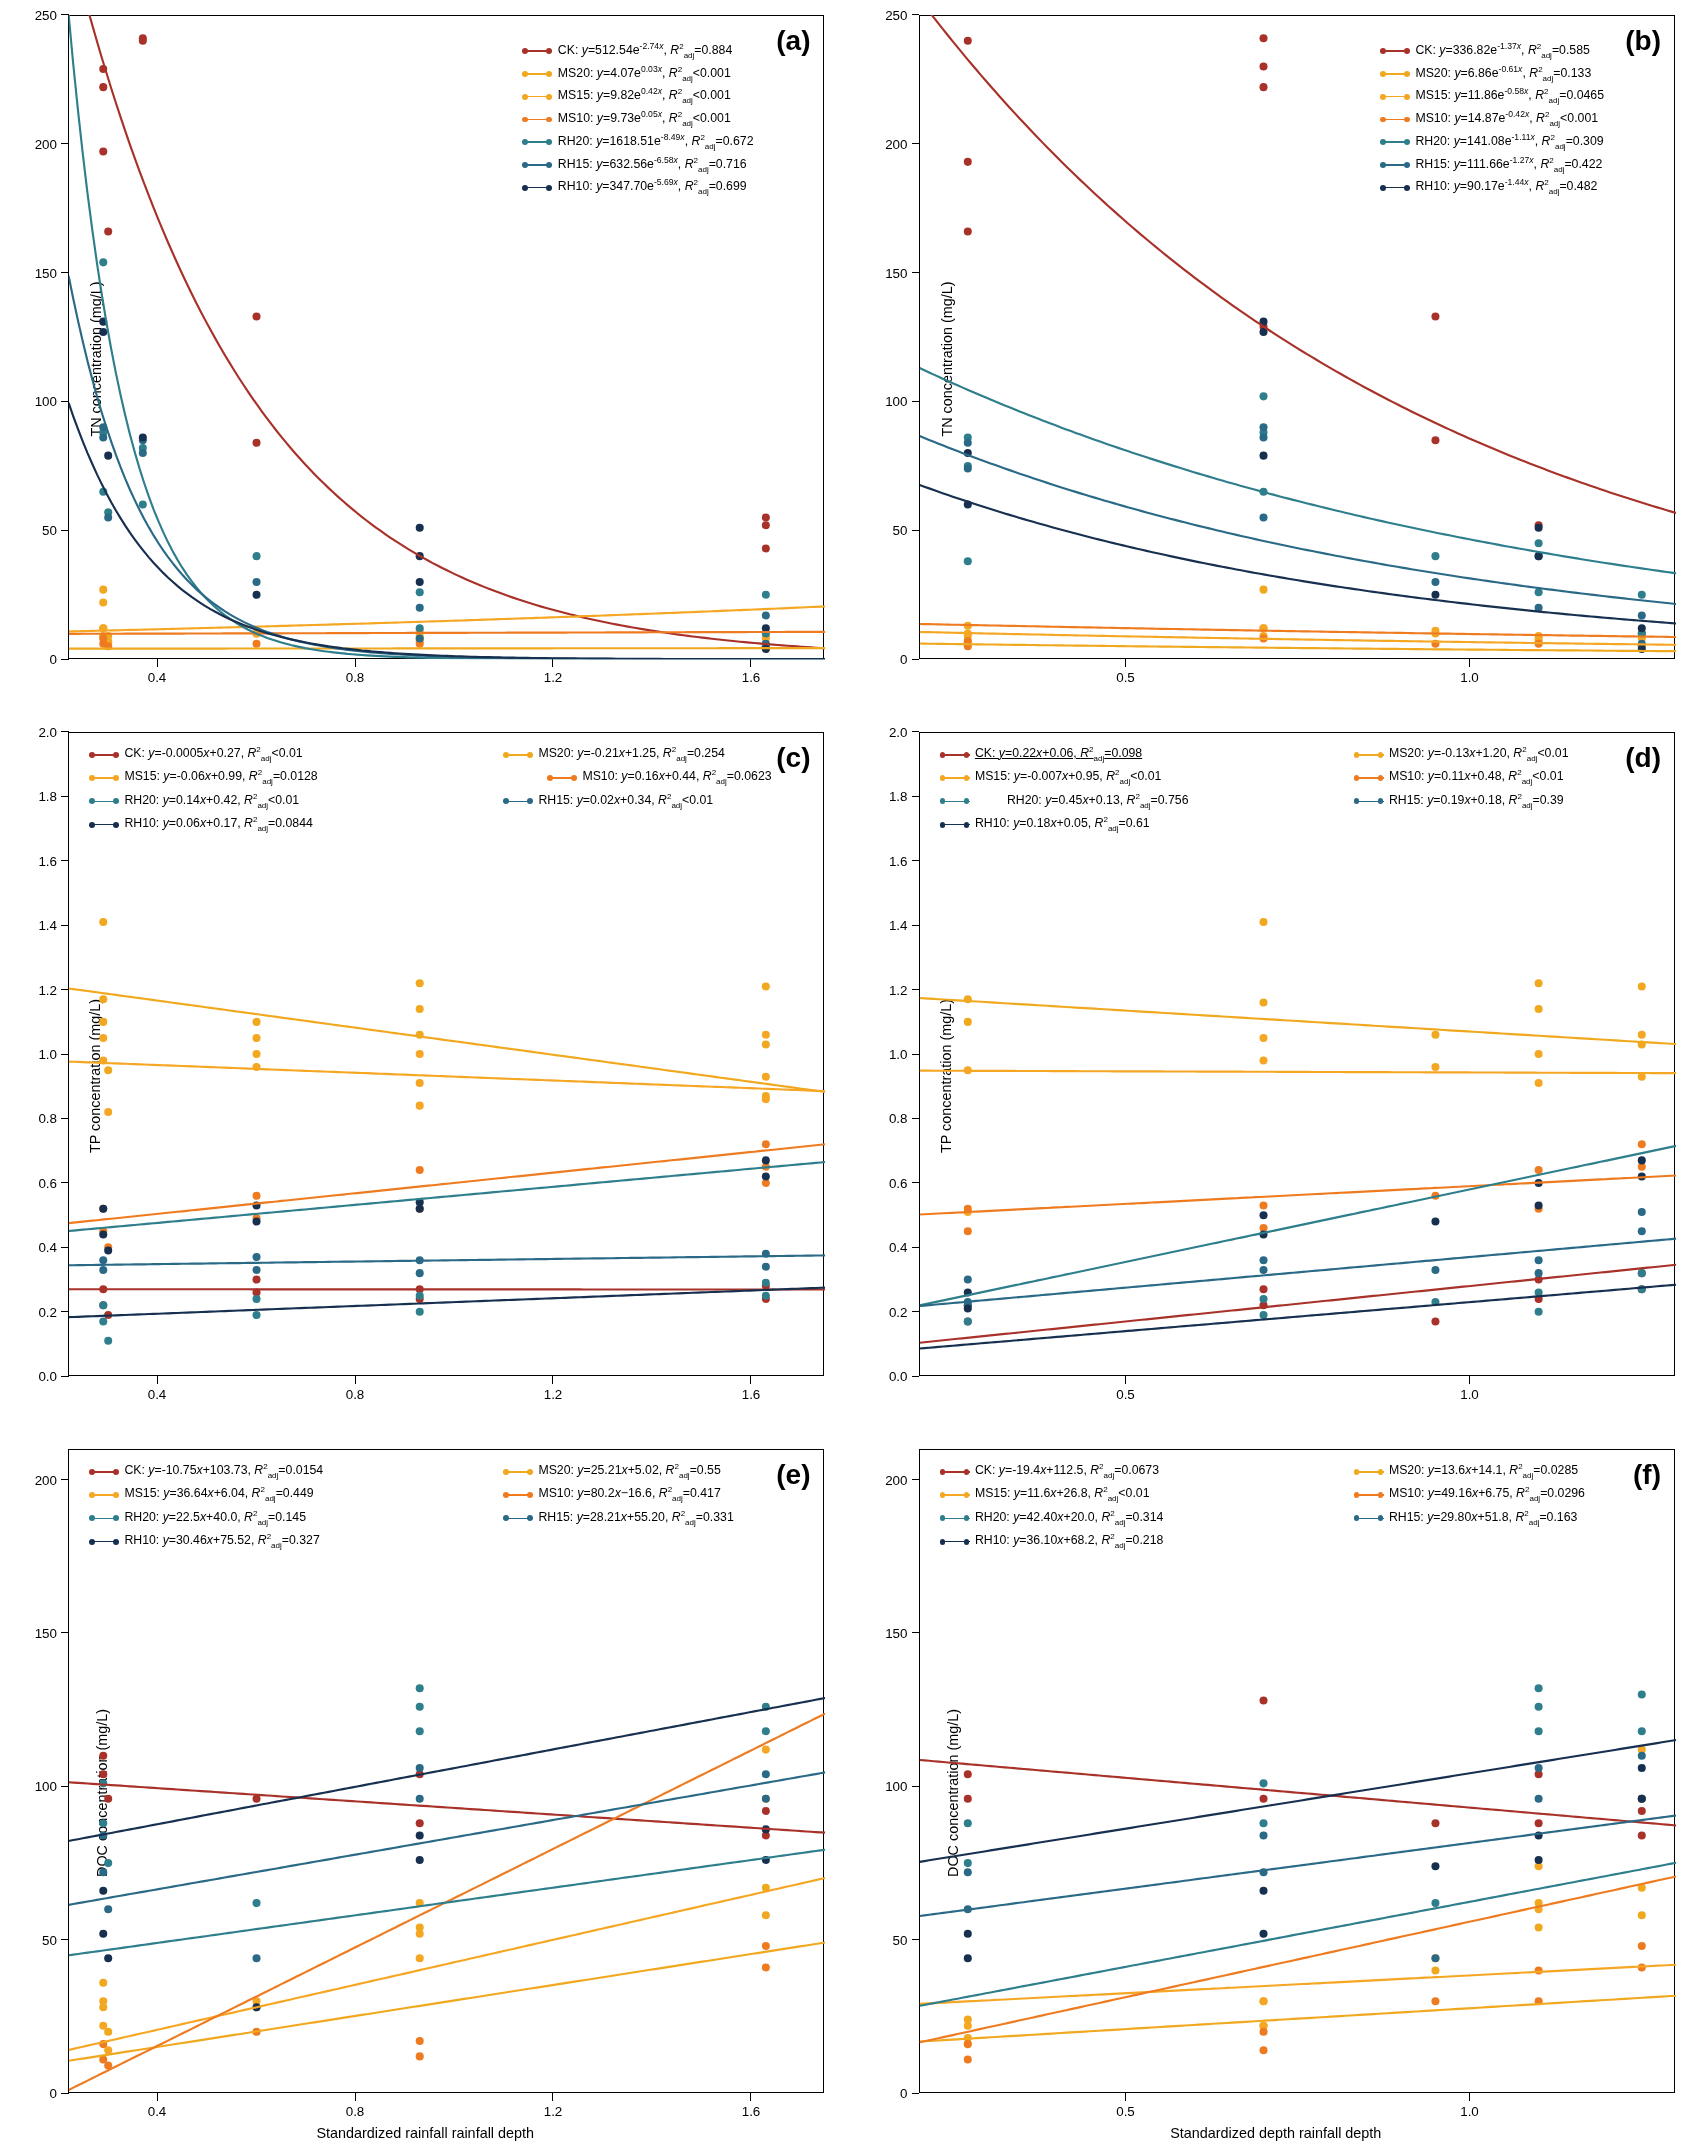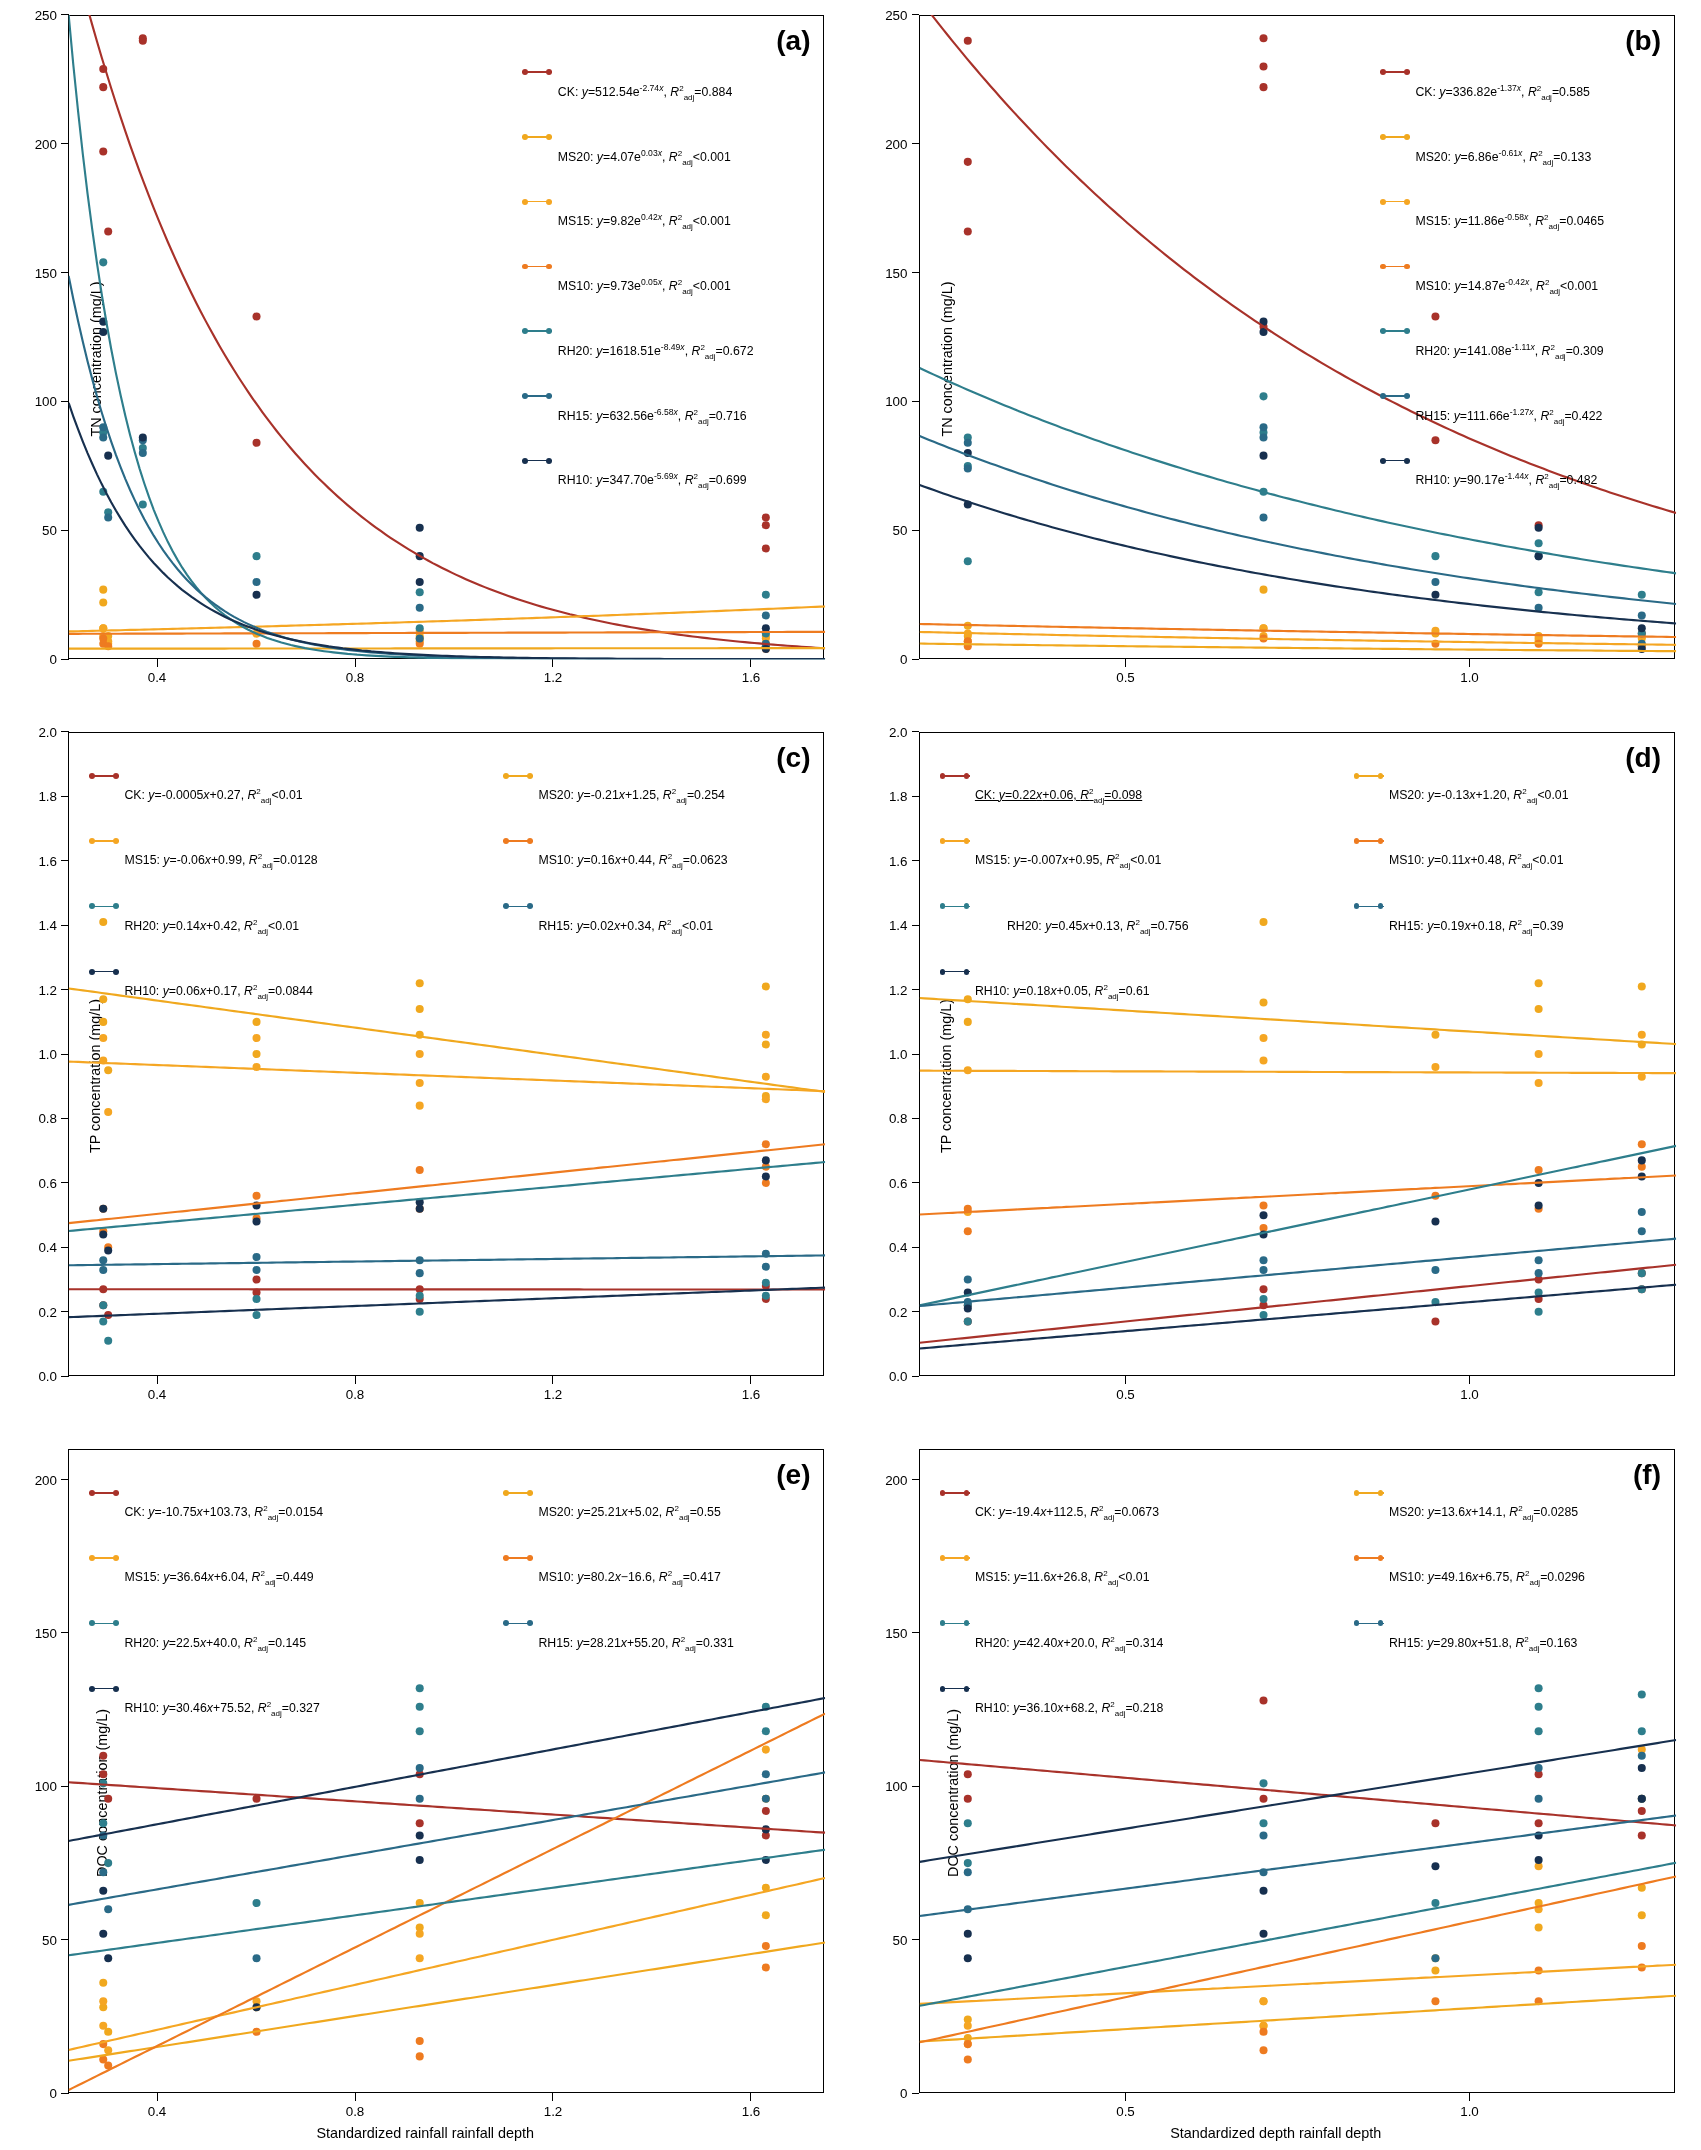--- a/index.html
+++ b/index.html
@@ -15,21 +15,21 @@
   .ticklabel{position:absolute;font-size:13.4px;text-align:center;transform:translateX(-50%);}
   .yticklabel{position:absolute;font-size:13.4px;text-align:right;transform:translateY(-50%);}
   svg{position:absolute;left:0;top:0;overflow:visible;}
   .legend{position:absolute;font-size:12.3px;line-height:1.05;}
   .legend-row{display:flex;align-items:center;}
   .legend-cell{display:flex;align-items:center;margin-right:18px;white-space:nowrap;}
   .lg-mark{position:relative;width:30px;height:7.5px;margin-right:5.4px;flex:none;}
   .lg-mark .ln{position:absolute;left:0;top:3.2px;width:30px;height:1.6px;}
   .lg-mark .dotL{position:absolute;left:0;top:1.1px;width:5.9px;height:5.9px;border-radius:50%;}
   .lg-mark .dotR{position:absolute;left:24px;top:1.1px;width:5.9px;height:5.9px;border-radius:50%;}
-  .lg-text{font-size:12.3px;margin-top:42px;}
+  .lg-text{font-size:12.3px;}
   .lg-text i{font-style:italic;}
   sub{font-size:8px;}
   sup{font-size:8px;}
   .eq-sup{font-size:8.6px;vertical-align:super;}
 </style>
 </head>
 <body>
 
 <div class="grid">
   <div class="panel">
@@ -515,21 +515,21 @@
             </div>
             <div class="legend-cell">
               <span class="lg-mark">
                 <span class="ln" style="background: rgb(240, 168, 30);"></span>
                 <span class="dotL" style="background: rgb(240, 168, 30);"></span>
                 <span class="dotR" style="background: rgb(240, 168, 30);"></span>
               </span>
               <span class="lg-text">MS20: <i>y</i>=-0.21<i>x</i>+1.25, <i>R</i><sup>2</sup><sub>adj</sub>=0.254</span>
             </div>
           </div>
-          <div class="legend-row" style="margin-bottom: 6.4px;">
+          <div class="legend-row" style="margin-bottom: 6.4px; gap: 44px;">
             <div class="legend-cell" style="width: 396px;">
               <span class="lg-mark">
                 <span class="ln" style="background: rgb(245, 166, 35);"></span>
                 <span class="dotL" style="background: rgb(245, 166, 35);"></span>
                 <span class="dotR" style="background: rgb(245, 166, 35);"></span>
               </span>
               <span class="lg-text">MS15: <i>y</i>=-0.06<i>x</i>+0.99, <i>R</i><sup>2</sup><sub>adj</sub>=0.0128</span>
             </div>
             <div class="legend-cell">
               <span class="lg-mark">

